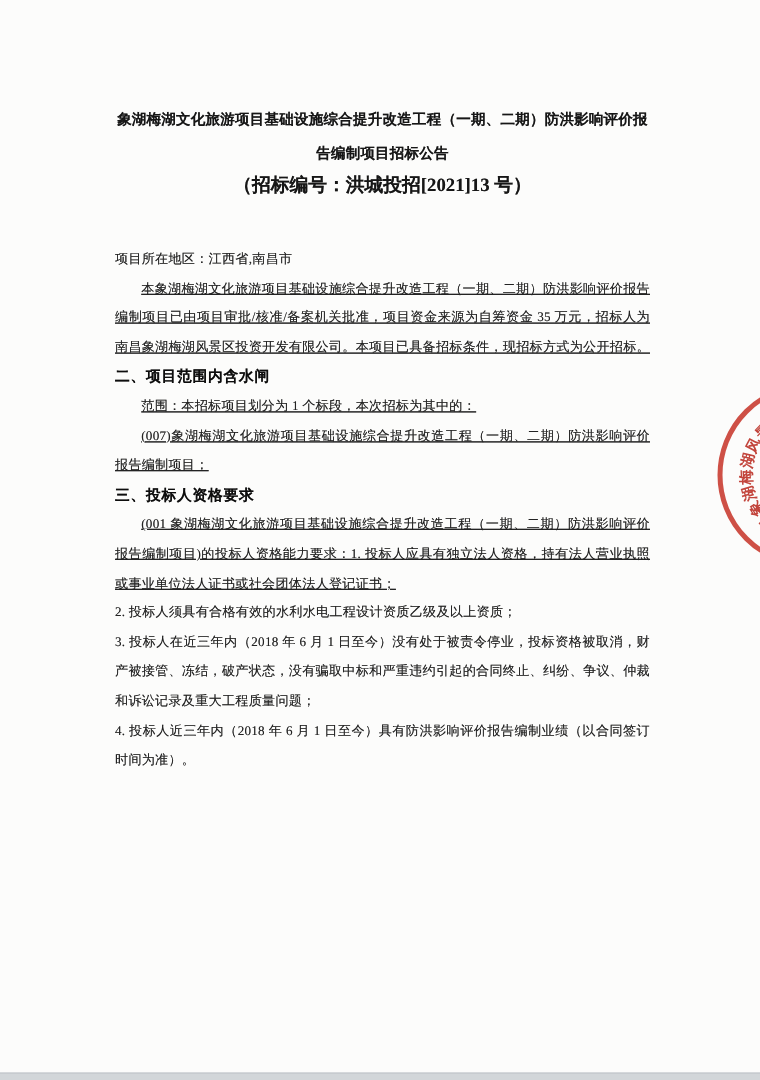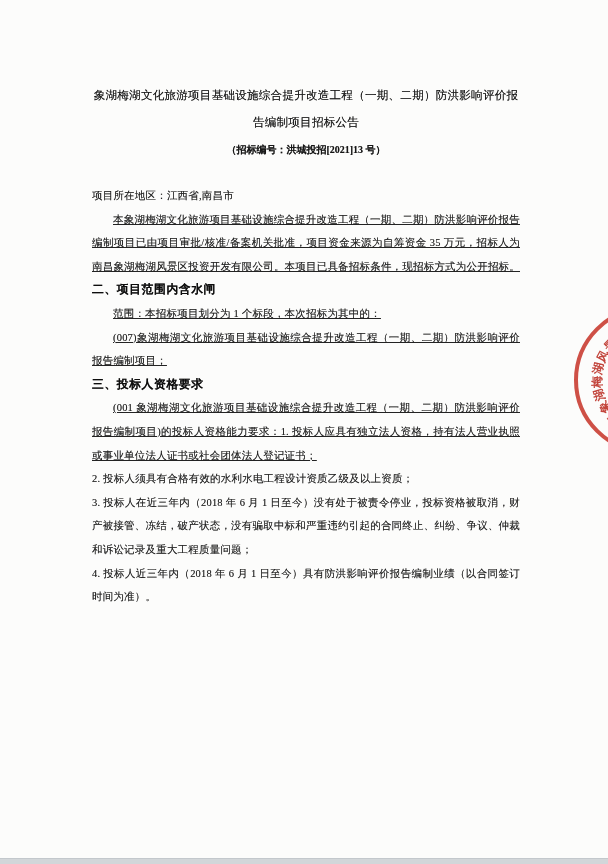--- a/index.html
+++ b/index.html
@@ -17,36 +17,36 @@
   .content {
     position:absolute;
     left:92px; top:0;
     width:428px;
     color:#232323;
   }
   .doc-title {
     margin-top:82px;
     font-size:11.6px;
     letter-spacing:0.2px;
-    font-weight:normal;
+    font-weight:bold;
     color:#161616;
     text-align:center;
     line-height:27px;
     text-shadow:0 0 0.4px rgba(20,20,20,0.55);
   }
   .doc-subtitle {
-    font-size:10px;
+    font-size:15px;
     font-weight:bold;
     color:#161616;
     text-align:center;
     line-height:27px;
     text-shadow:0 0 0.4px rgba(20,20,20,0.55);
   }
   .body-text {
-    margin-top:21px;
+    margin-top:33px;
     font-size:10.5px;
     letter-spacing:0.2px;
     line-height:23.6px;
     text-align:justify;
     text-shadow:0 0 0.35px rgba(30,30,30,0.5);
   }
   .body-text p { margin:0; }
   p.heading {
     font-weight:bold;
     font-size:11.8px;

